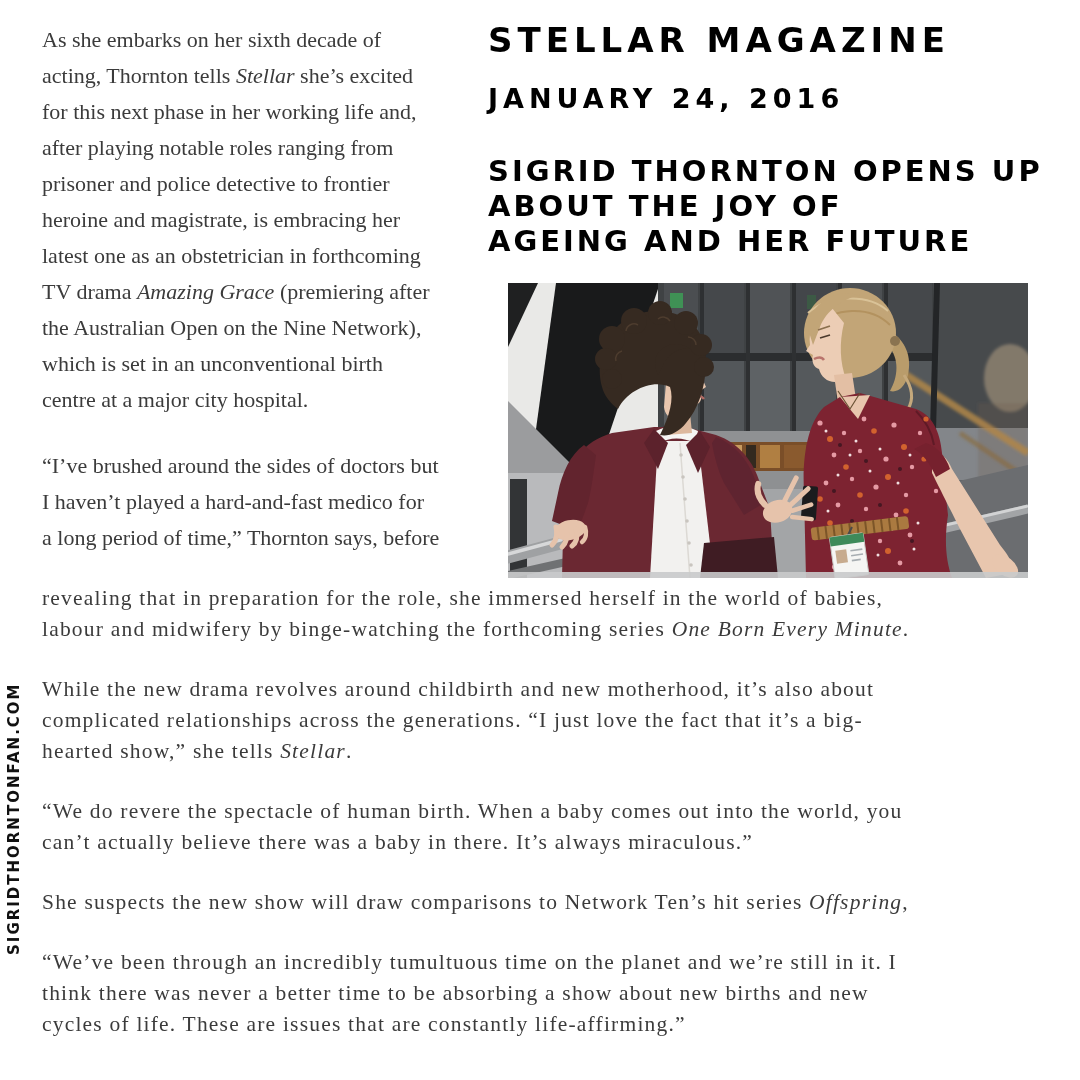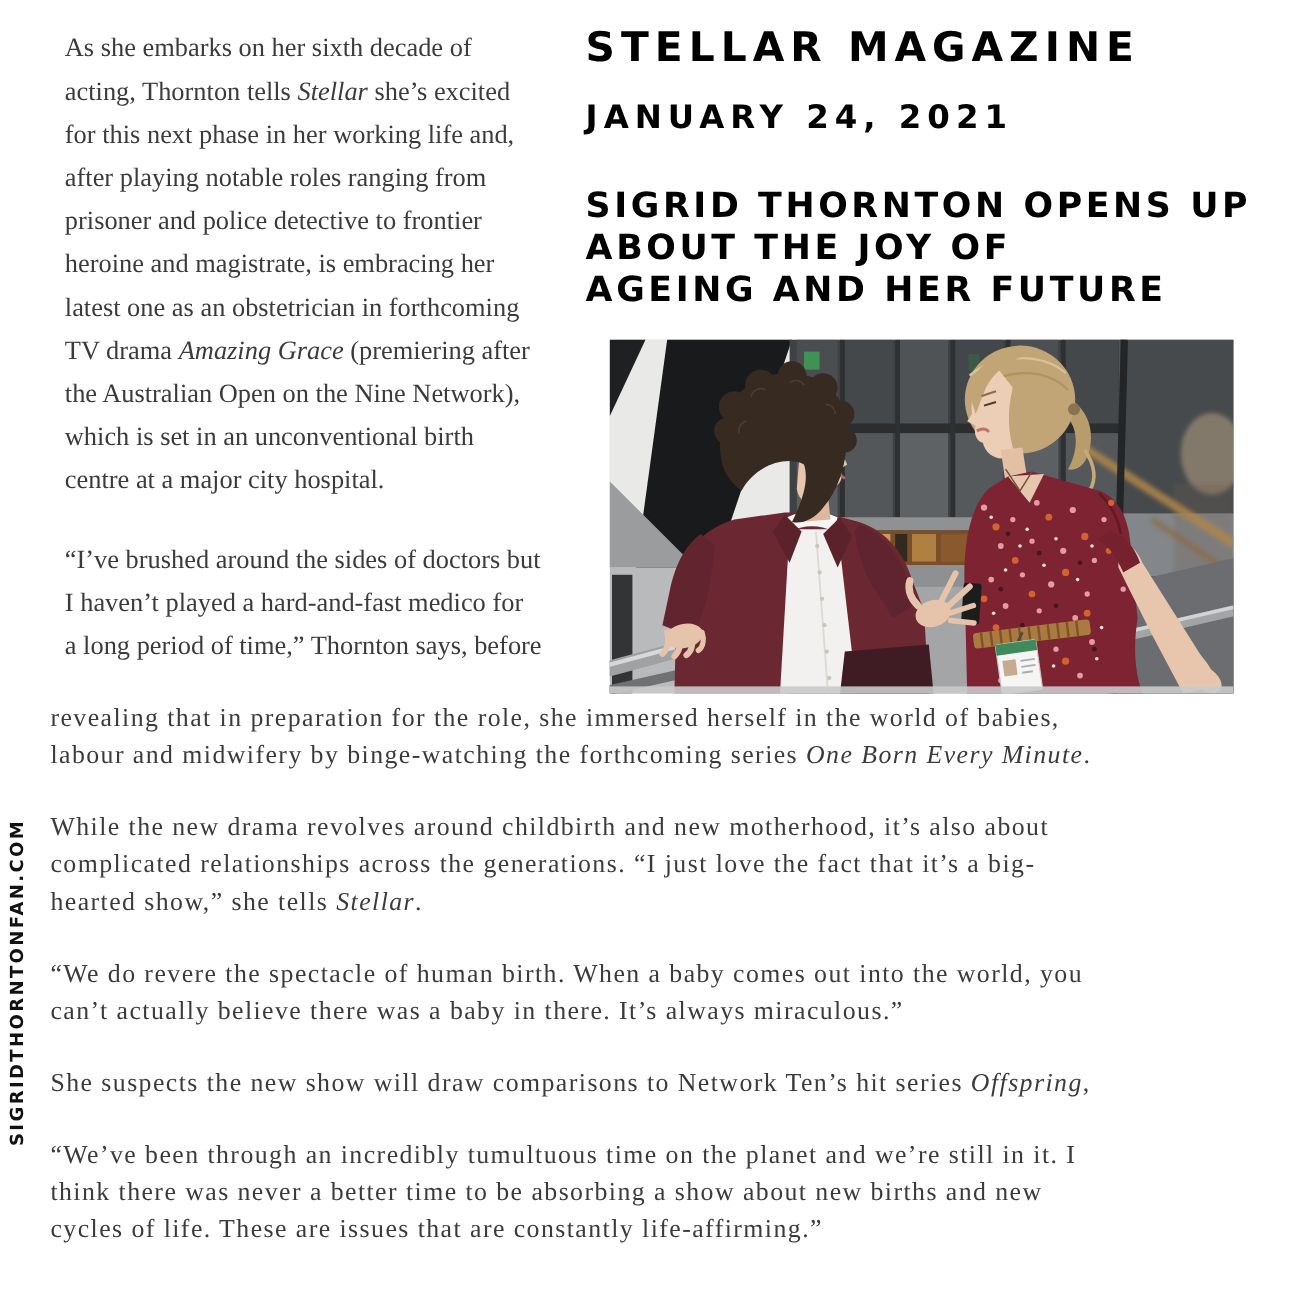--- a/index.html
+++ b/index.html
@@ -3,21 +3,21 @@
 <meta charset="utf-8">
 <style>
   html,body{margin:0;padding:0;background:#ffffff;}
   .canvas{position:relative;width:1080px;height:1080px;background:#ffffff;overflow:hidden;
           font-family:"Liberation Serif", serif;}
   .tline{white-space:pre;}
   .it{font-style:italic;}
 
   
   .left-col{position:absolute;left:42px;top:22px;width:450px;color:#3b3b3b;
-            font-size:22px;line-height:36px;margin-left:12px;}
+            font-size:22px;line-height:36px;}
   .col-para.p2{margin-top:30px;}
 
   
   .masthead{position:absolute;left:488px;top:20px;width:576px;text-align:left;
             color:#000;font-family:"DejaVu Sans", sans-serif;font-weight:700;}
   .mag{font-size:34px;line-height:40px;letter-spacing:5px;}
   .date{font-size:27px;line-height:34px;letter-spacing:5px;margin-top:22px;}
   .headline{font-size:29px;line-height:35px;letter-spacing:3px;margin-top:38px;}
 
   
@@ -58,21 +58,21 @@
       </div>
     <div class="col-para p2">
         <div class="tline"><span>“I’ve brushed around the sides of doctors but</span></div>
         <div class="tline"><span>I haven’t played a hard-and-fast medico for</span></div>
         <div class="tline"><span>a long period of time,” Thornton says, before</span></div>
       </div>
   </div>
 
   <div class="masthead">
     <div class="mag">STELLAR MAGAZINE</div>
-    <div class="date">JANUARY 24, 2021</div>
+    <div class="date">JANUARY 24, 2016</div>
     <div class="headline">
         <div class="tline"><span>SIGRID THORNTON OPENS UP</span></div>
         <div class="tline"><span>ABOUT THE JOY OF</span></div>
         <div class="tline"><span>AGEING AND HER FUTURE</span></div>
       </div>
   </div>
 
   <div class="photo">
     <svg viewBox="0 0 520 295" preserveAspectRatio="none">
       <defs>

